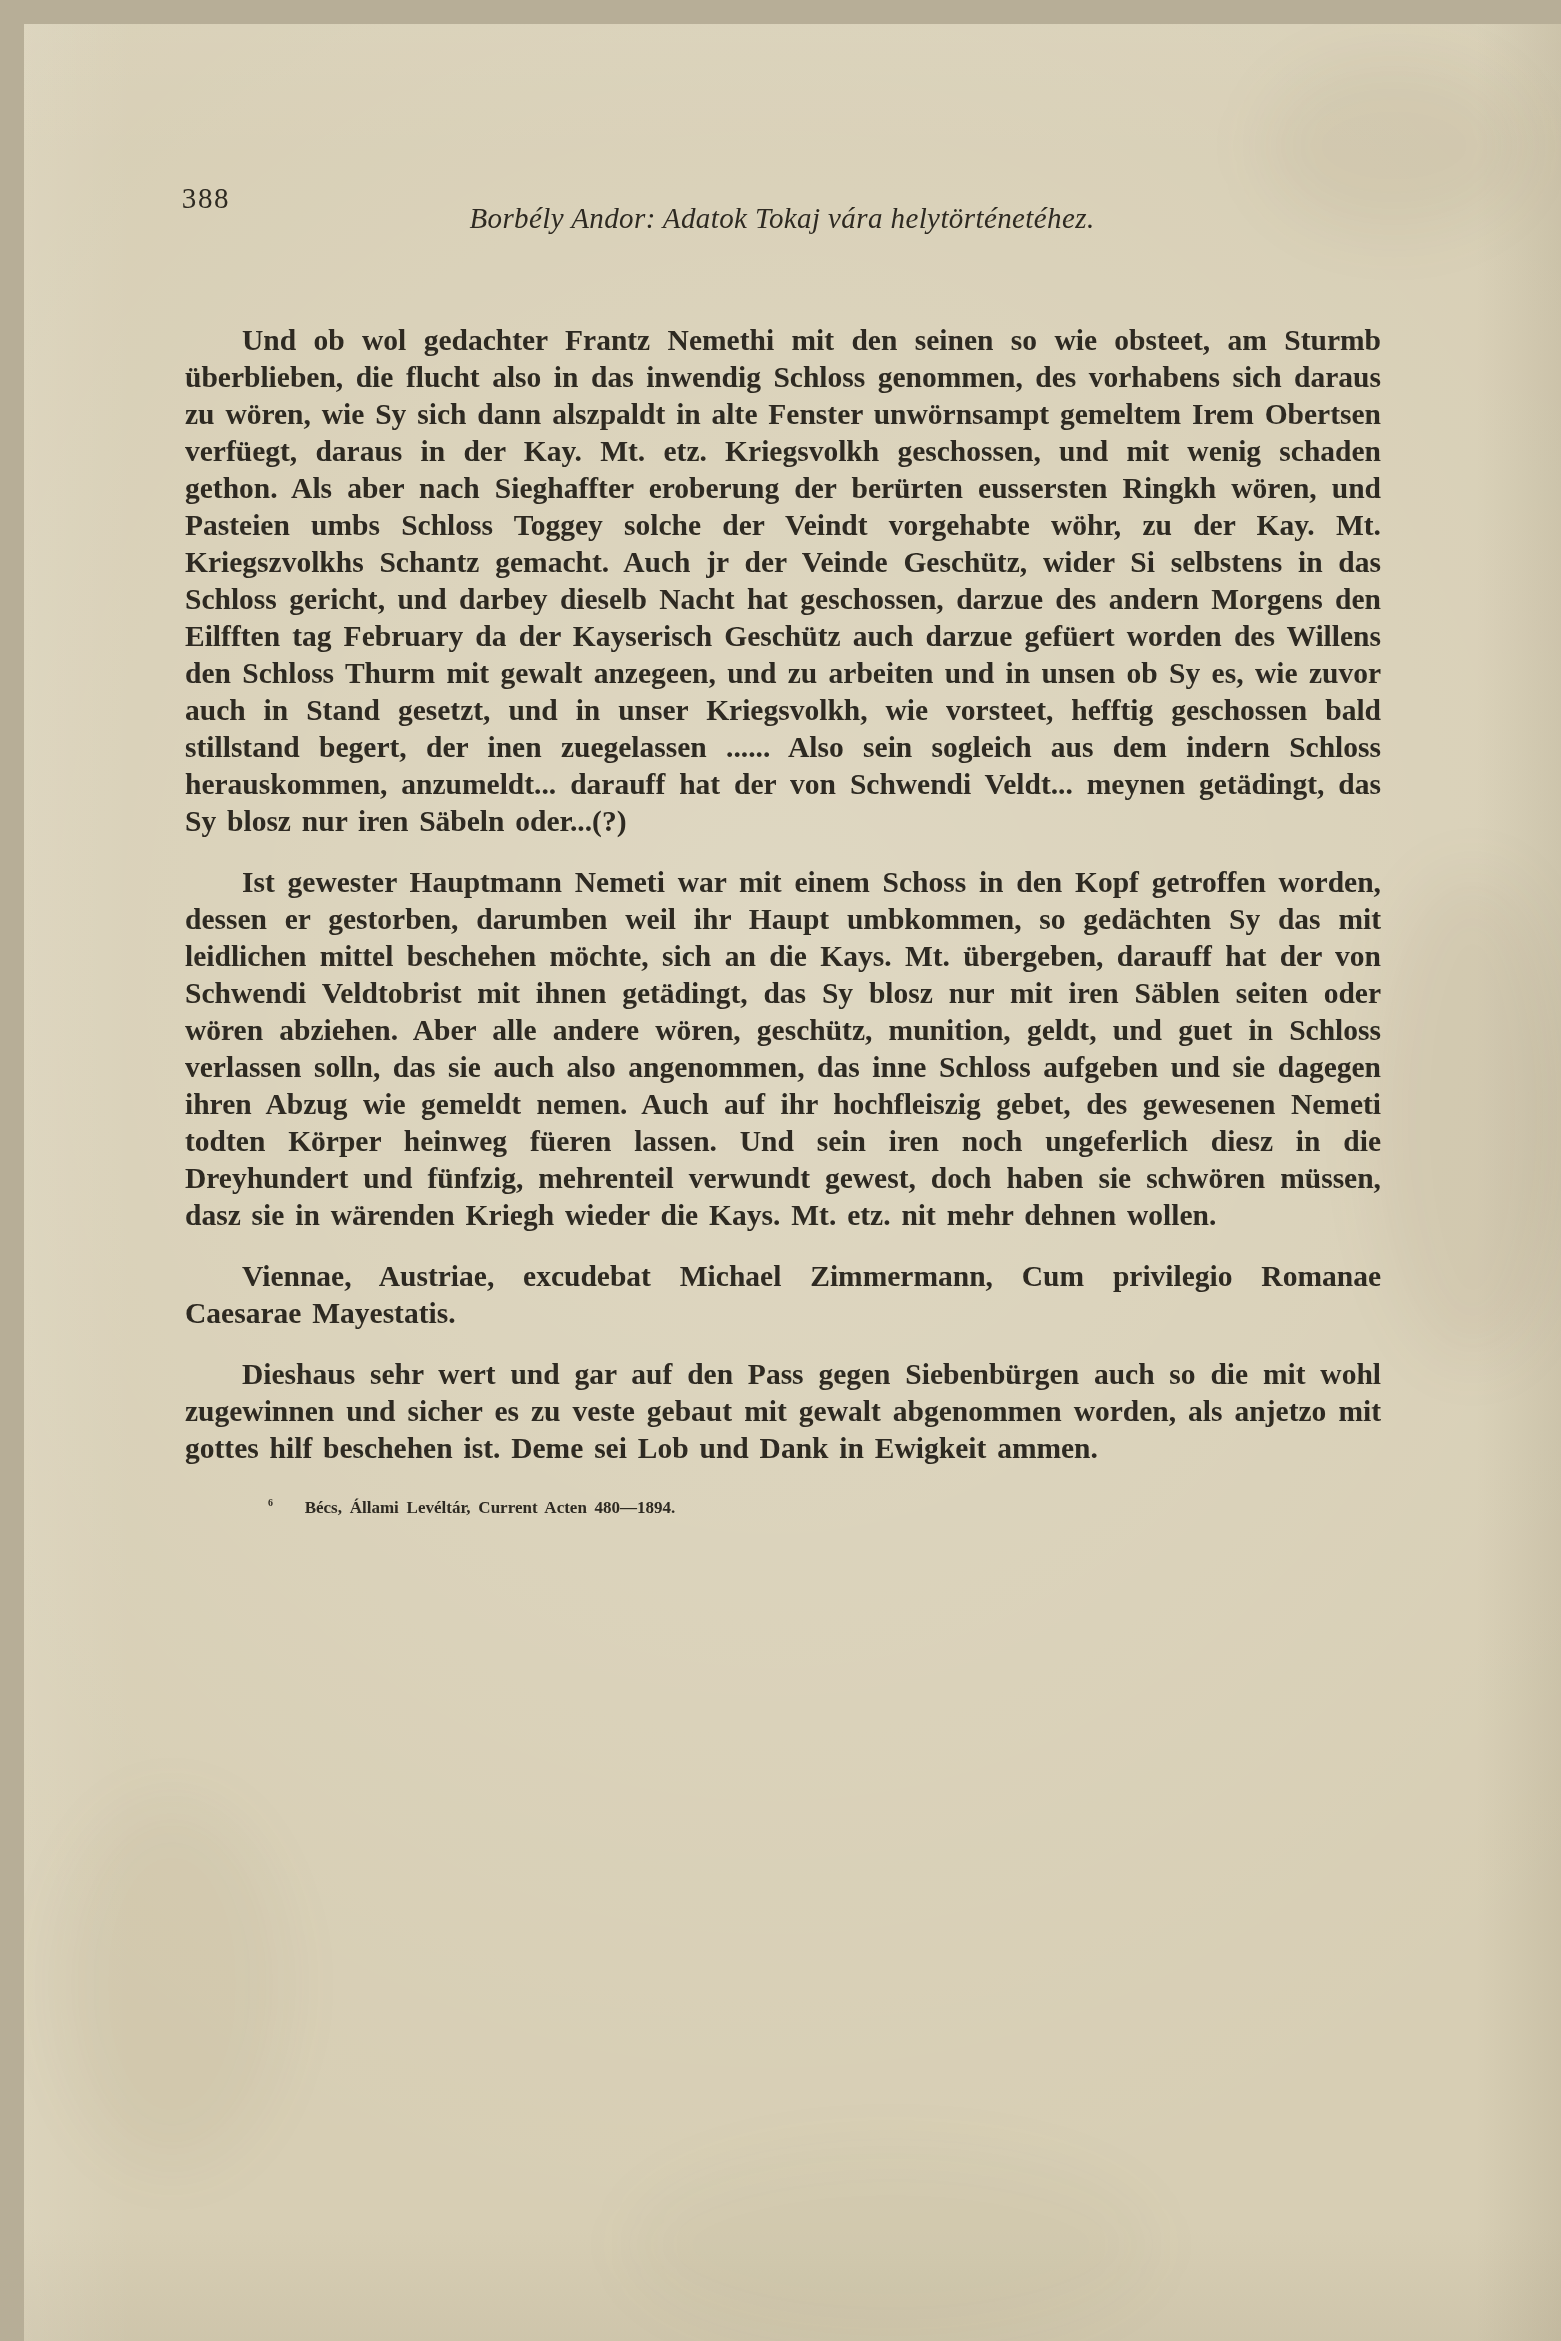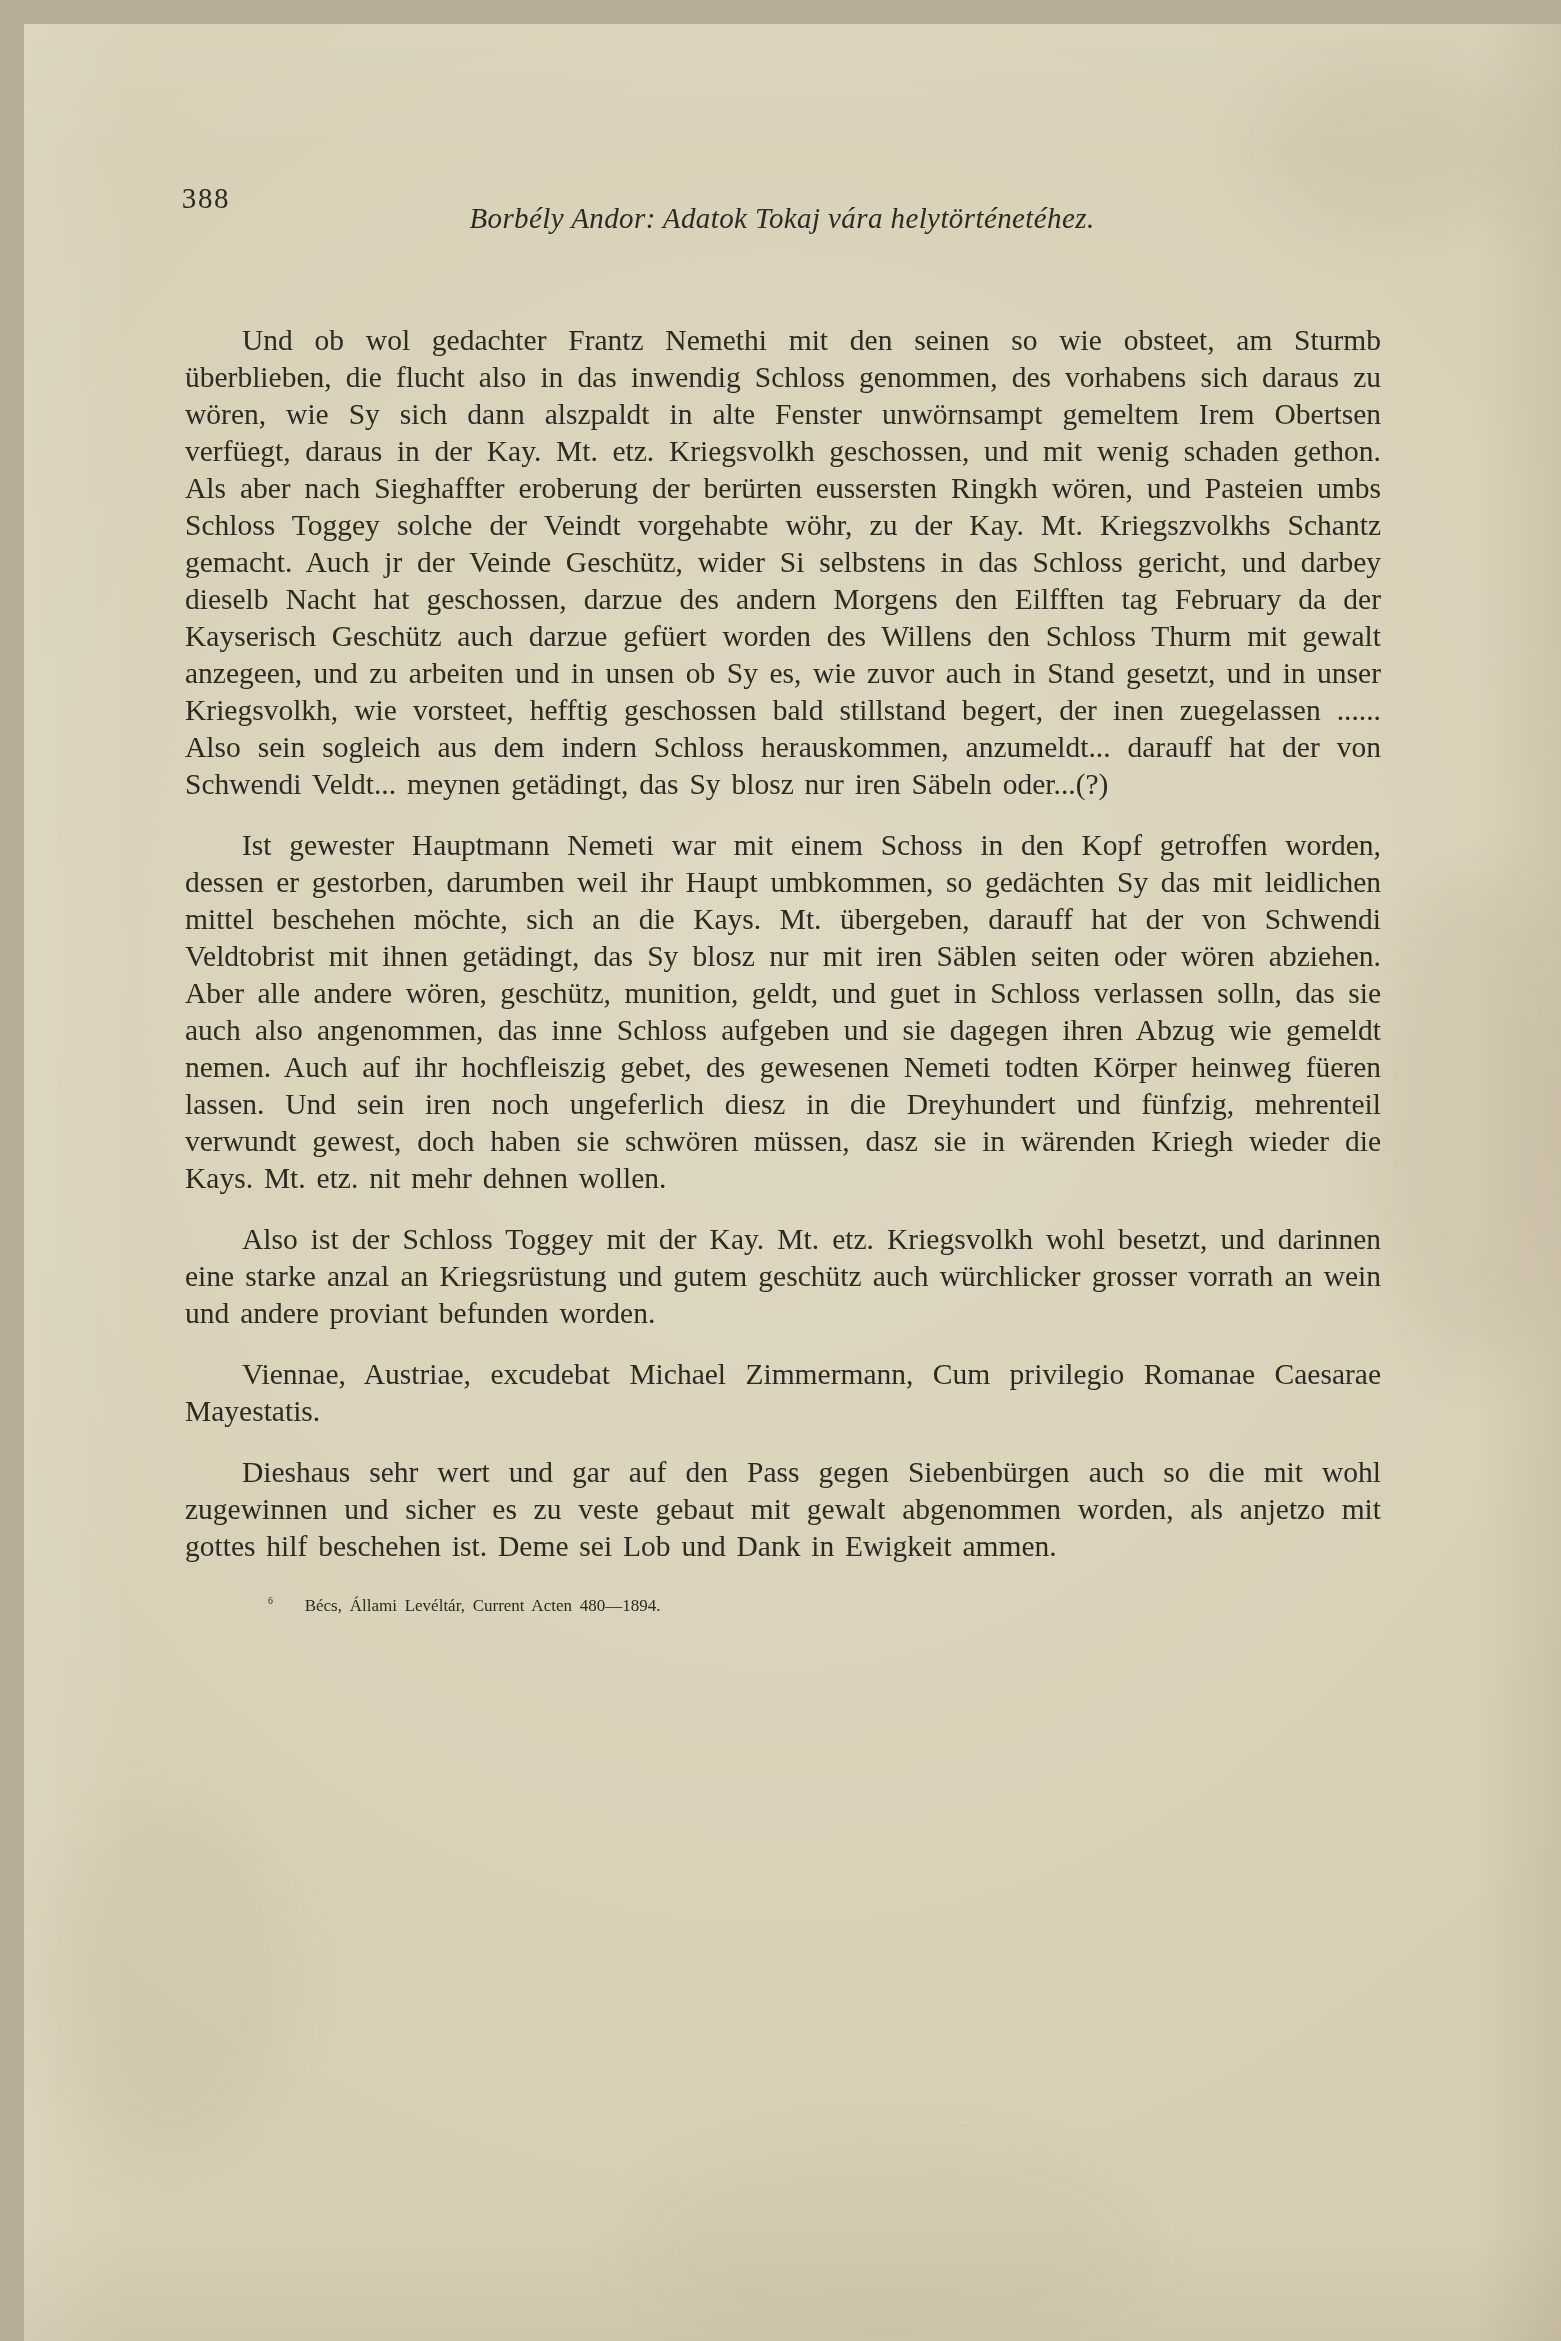--- a/index.html
+++ b/index.html
@@ -57,20 +57,21 @@
 
   .text-block {
     position:absolute;
     top:274px;
     left:137px;
     width:1244px;
     font-size:29.5px;
     line-height:37px;
     text-align:justify;
     word-spacing:3.5px;
+    font-weight:bold;
   }
   .text-block p { text-indent:57px; margin:0; }
 
   sup {
     font-size:0.58em;
     vertical-align:super;
     line-height:0;
   }
   em { font-style:italic; }
 
@@ -97,21 +98,20 @@
     <span class="page-num">388</span>
     <span class="running-title">Borbély Andor: Adatok Tokaj vára helytörténetéhez.</span>
   </header>
 
   <main class="text-block">
 
     <p>Und ob wol gedachter Frantz Nemethi mit den seinen so wie obsteet, am Sturmb überblieben, die flucht also in das inwendig Schloss genommen, des vorhabens sich daraus zu wören, wie Sy sich dann alszpaldt in alte Fenster unwörnsampt gemeltem Irem Obertsen verfüegt, daraus in der Kay. Mt. etz. Kriegsvolkh geschossen, und mit wenig schaden gethon. Als aber nach Sieghaffter eroberung der berürten eussersten Ringkh wören, und Pasteien umbs Schloss Toggey solche der Veindt vorgehabte wöhr, zu der Kay. Mt. Kriegszvolkhs Schantz gemacht. Auch jr der Veinde Geschütz, wider Si selbstens in das Schloss gericht, und darbey dieselb Nacht hat geschossen, darzue des andern Morgens den Eilfften tag February da der Kayserisch Geschütz auch darzue gefüert worden des Willens den Schloss Thurm mit gewalt anzegeen, und zu arbeiten und in unsen ob Sy es, wie zuvor auch in Stand gesetzt, und in unser Kriegsvolkh, wie vorsteet, hefftig geschossen bald stillstand begert, der inen zuegelassen ...... Also sein sogleich aus dem indern Schloss herauskommen, anzumeldt... darauff hat der von Schwendi Veldt... meynen getädingt, das Sy blosz nur iren Säbeln oder...(?)</p>
 
     <p>Ist gewester Hauptmann Nemeti war mit einem Schoss in den Kopf getroffen worden, dessen er gestorben, darumben weil ihr Haupt umbkommen, so gedächten Sy das mit leidlichen mittel beschehen möchte, sich an die Kays. Mt. übergeben, darauff hat der von Schwendi Veldtobrist mit ihnen getädingt, das Sy blosz nur mit iren Säblen seiten oder wören abziehen. Aber alle andere wören, geschütz, munition, geldt, und guet in Schloss verlassen solln, das sie auch also angenommen, das inne Schloss aufgeben und sie dagegen ihren Abzug wie gemeldt nemen. Auch auf ihr hochfleiszig gebet, des gewesenen Nemeti todten Körper heinweg füeren lassen. Und sein iren noch ungeferlich diesz in die Dreyhundert und fünfzig, mehrenteil verwundt gewest, doch haben sie schwören müssen, dasz sie in wärenden Kriegh wieder die Kays. Mt. etz. nit mehr dehnen wollen.</p>
 
-    <p>Also ist der Schloss Toggey mit der Kay. Mt. etz. Kriegsvolkh wohl besetzt, und darinnen eine starke anzal an Kriegsrüstung und gutem geschütz auch würchlicker grosser vorrath an wein und andere proviant befunden worden.</p>
 
     <p>Viennae, Austriae, excudebat Michael Zimmermann, Cum privilegio Romanae Caesarae Mayestatis.</p>
 
     <p>Dieshaus sehr wert und gar auf den Pass gegen Siebenbürgen auch so die mit wohl zugewinnen und sicher es zu veste gebaut mit gewalt abgenommen worden, als anjetzo mit gottes hilf beschehen ist. Deme sei Lob und Dank in Ewigkeit ammen.</p>
 
 
 
     <p class="footnote"><sup>6</sup> <span>Bécs, Állami Levéltár, Current Acten 480—1894.</span></p>
 
   </main>

